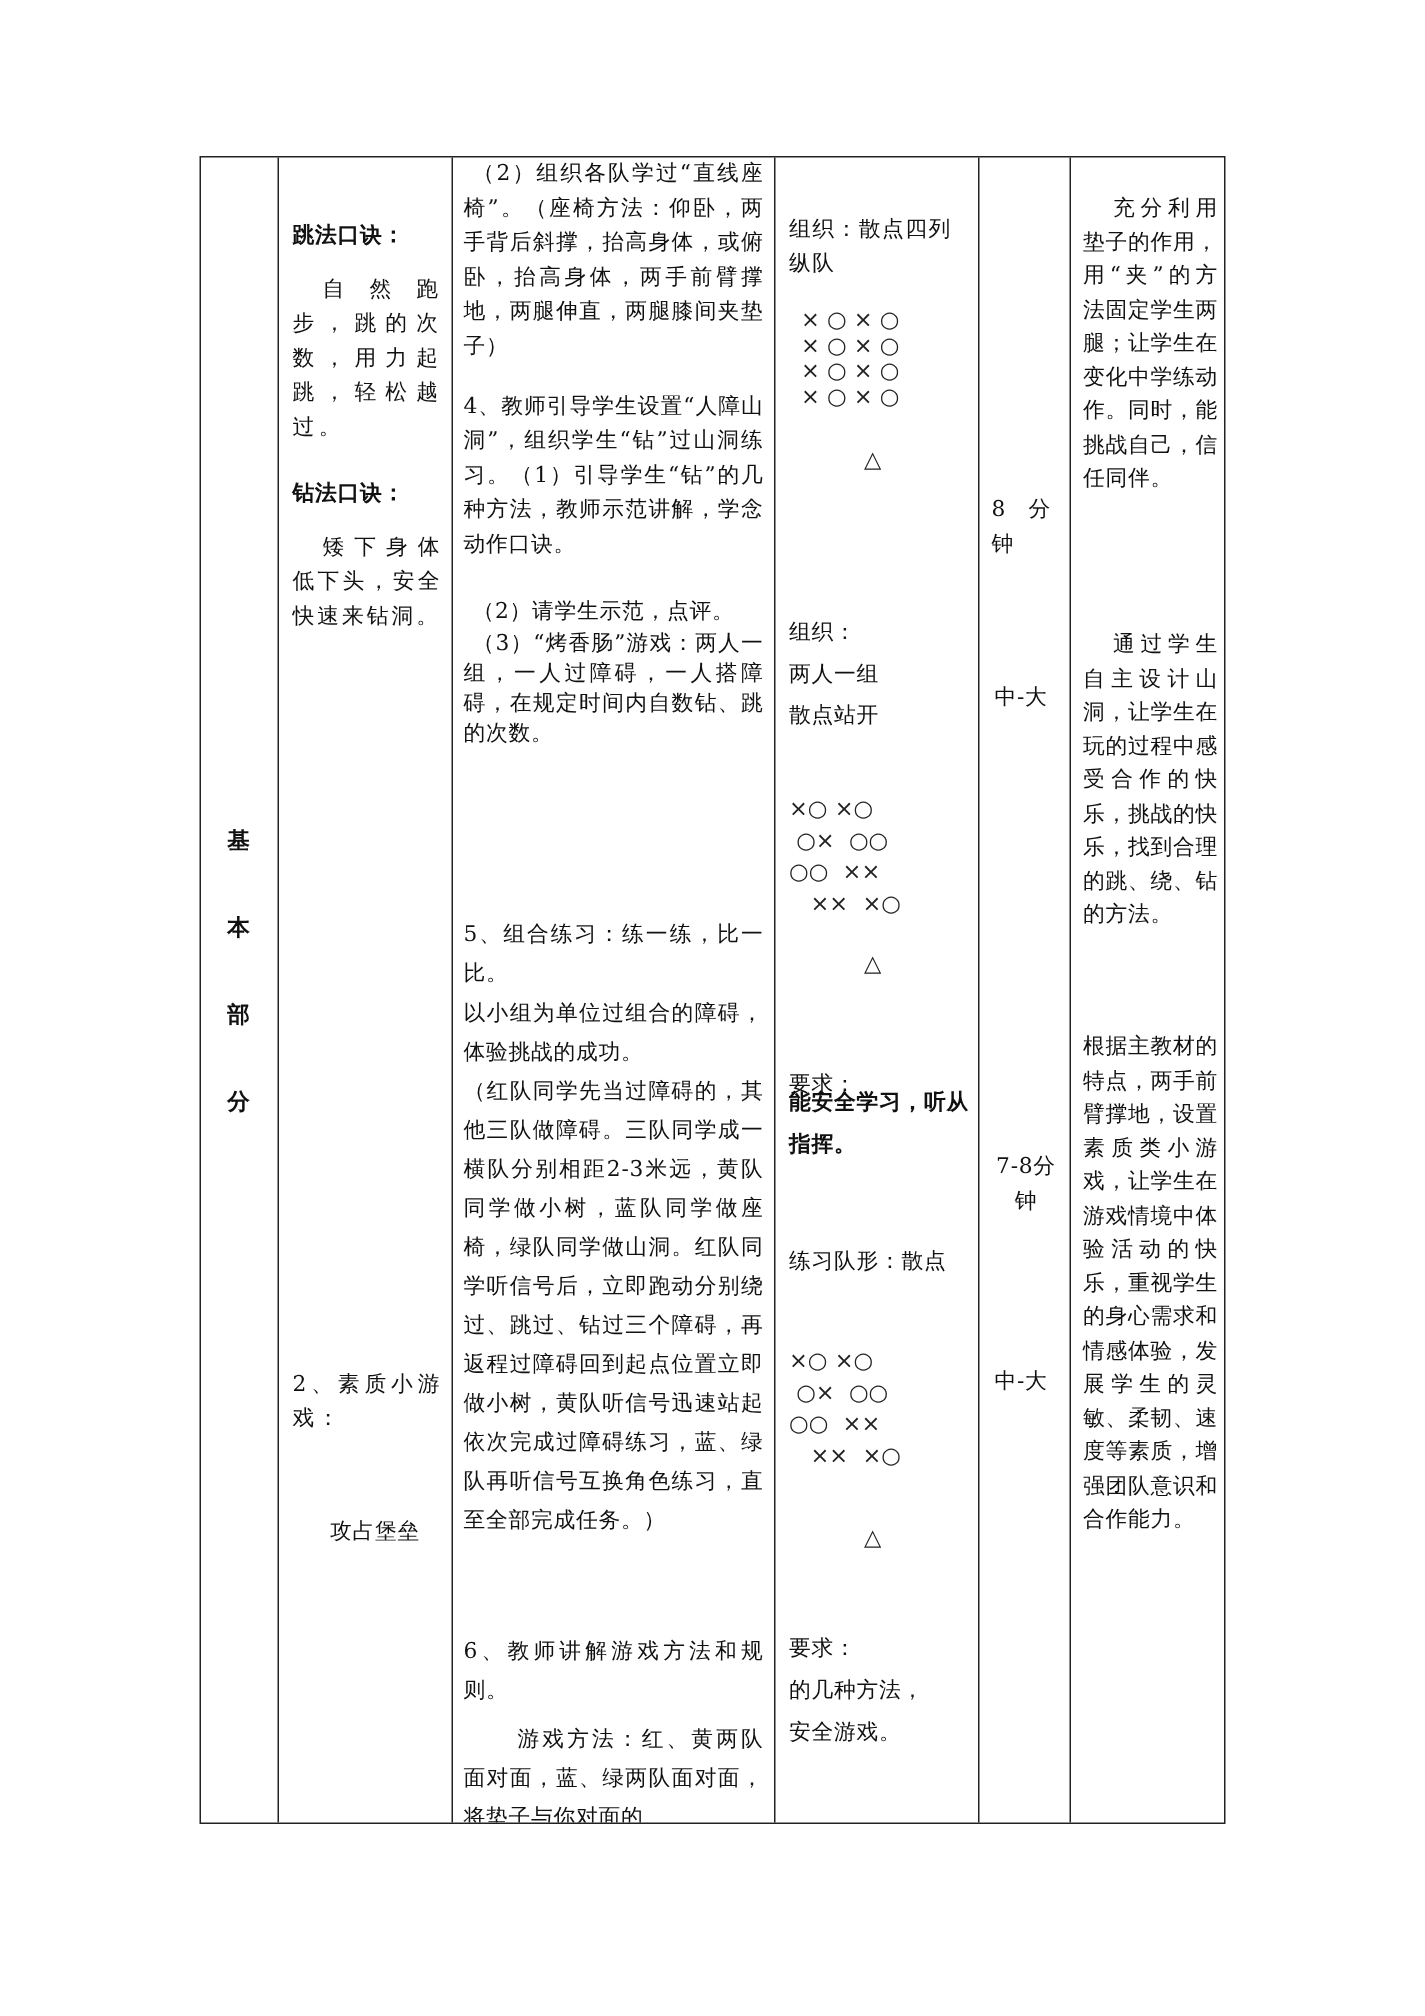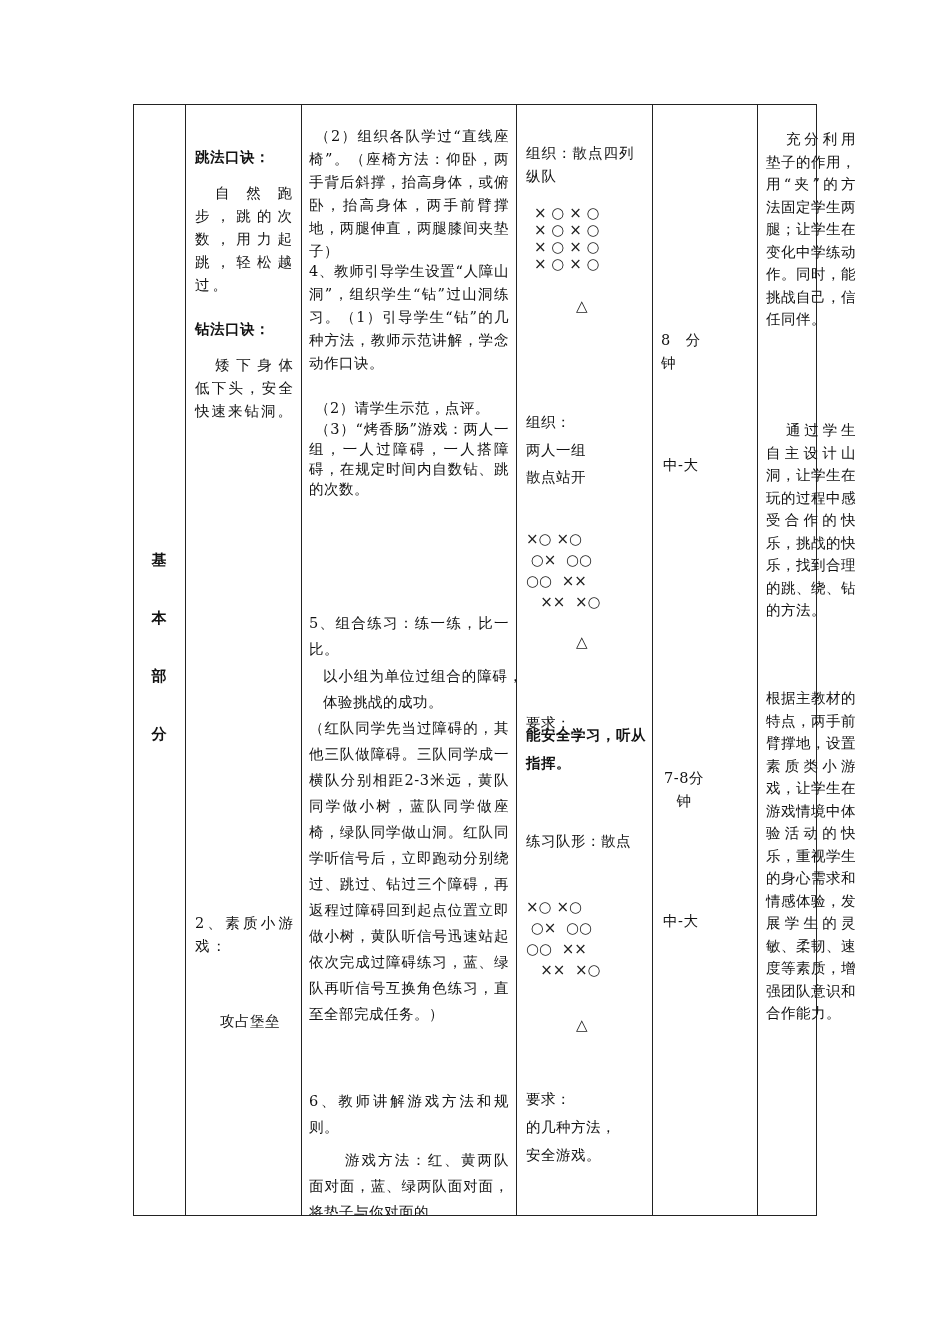--- a/index.html
+++ b/index.html
@@ -5,21 +5,21 @@
   html, body { margin: 0; padding: 0; background: #ffffff; }
   body { width: 950px; height: 1344px; position: relative; font-family: "DejaVu Serif", "Liberation Serif", serif; color: #111; }
   .page { position: absolute; left: 0; top: 0; width: 950px; height: 1344px; }
   .tbl { position: absolute; left: 133px; top: 104px; width: 684px; height: 1112px; border: 1px solid #222; box-sizing: border-box; }
   .col { position: absolute; top: 0; bottom: 0; border-left: 1px solid #222; box-sizing: border-box; overflow: hidden; }
   .c1 { left: 0; width: 51px; border-left: none; }
   .c2 { left: 51px; width: 116px; }
   .c3 { left: 167px; width: 215px; }
   .c4 { left: 382px; width: 136px; }
   .c5 { left: 518px; width: 61px; }
-  .c6 { left: 579px; width: 104px; margin-left: 44px; }
+  .c6 { left: 579px; width: 104px; }
   .t { position: absolute; font-size: 14.5px; line-height: 23px; letter-spacing: 0.5px; }
   .just { text-align: justify; text-align-last: left; }
   .bold { font-weight: bold; }
   .section-char { position: absolute; left: 0; width: 50px; text-align: center; font-size: 15px; font-weight: bold; }
   .diagram { position: absolute; font-family: "DejaVu Sans", sans-serif; font-size: 15px; line-height: 17px; white-space: pre; color: #222; }
   .tri { position: absolute; font-size: 15px; font-family: "DejaVu Sans", sans-serif; color: #222; }
 </style>
 </head>
 <body>
 
@@ -36,26 +36,26 @@
     <div class="col c2">
       <div class="t bold" style="left:9px; top:40px; width:100px;">跳法口诀：</div>
       <div class="t just" style="left:9px; top:77px; width:100px; text-indent:20px; letter-spacing:3px;">自然跑步，跳的次数，用力起跳，轻松越过。</div>
       <div class="t bold" style="left:9px; top:212px; width:100px;">钻法口诀：</div>
       <div class="t just" style="left:9px; top:249px; width:100px; text-indent:20px; letter-spacing:2px;">矮下身体低下头，安全快速来钻洞。</div>
       <div class="t just" style="left:9px; top:807px; width:100px; letter-spacing:2px;">2、素质小游戏：</div>
       <div class="t" style="left:34px; top:905px; width:80px;">攻占堡垒</div>
     </div>
 
     <div class="col c3">
-      <div class="t just" style="left:7px; top:20px; width:200px; text-indent:6px;">（2）组织各队学过“直线座椅”。（座椅方法：仰卧，两手背后斜撑，抬高身体，或俯卧，抬高身体，两手前臂撑地，两腿伸直，两腿膝间夹垫子）</div>
+      <div class="t just" style="left:7px; top:0; width:200px; text-indent:6px;">（2）组织各队学过“直线座椅”。（座椅方法：仰卧，两手背后斜撑，抬高身体，或俯卧，抬高身体，两手前臂撑地，两腿伸直，两腿膝间夹垫子）</div>
       <div class="t just" style="left:7px; top:155px; width:200px;">4、教师引导学生设置“人障山洞”，组织学生“钻”过山洞练习。（1）引导学生“钻”的几种方法，教师示范讲解，学念动作口诀。</div>
       <div class="t" style="left:7px; top:293px; width:200px; text-indent:6px; line-height:20px;">（2）请学生示范，点评。</div>
       <div class="t just" style="left:7px; top:314px; width:200px; text-indent:6px; line-height:20px;">（3）“烤香肠”游戏：两人一组，一人过障碍，一人搭障碍，在规定时间内自数钻、跳的次数。</div>
       <div class="t just" style="left:7px; top:505px; width:200px; line-height:26px;">5、组合练习：练一练，比一比。</div>
-      <div class="t just" style="left:7px; top:558px; width:200px; line-height:26px;margin-left:14px;">以小组为单位过组合的障碍，体验挑战的成功。</div>
+      <div class="t just" style="left:7px; top:558px; width:200px; line-height:26px;">以小组为单位过组合的障碍，体验挑战的成功。</div>
       <div class="t just" style="left:7px; top:610px; width:200px; line-height:26px;">（红队同学先当过障碍的，其他三队做障碍。三队同学成一横队分别相距2-3米远，黄队同学做小树，蓝队同学做座椅，绿队同学做山洞。红队同学听信号后，立即跑动分别绕过、跳过、钻过三个障碍，再返程过障碍回到起点位置立即做小树，黄队听信号迅速站起依次完成过障碍练习，蓝、绿队再听信号互换角色练习，直至全部完成任务。）</div>
       <div class="t just" style="left:7px; top:983px; width:200px; line-height:26px;">6、教师讲解游戏方法和规则。</div>
       <div class="t just" style="left:7px; top:1042px; width:200px; line-height:26px; text-indent:36px;">游戏方法：红、黄两队面对面，蓝、绿两队面对面，将垫子与你对面的</div>
     </div>
 
     <div class="col c4">
       <div class="t" style="left:9px; top:37px; width:122px; letter-spacing:1px;">组织：散点四列纵队</div>
       <div class="diagram" style="left:17px; top:100px;">× ○ × ○
 × ○ × ○
 × ○ × ○

